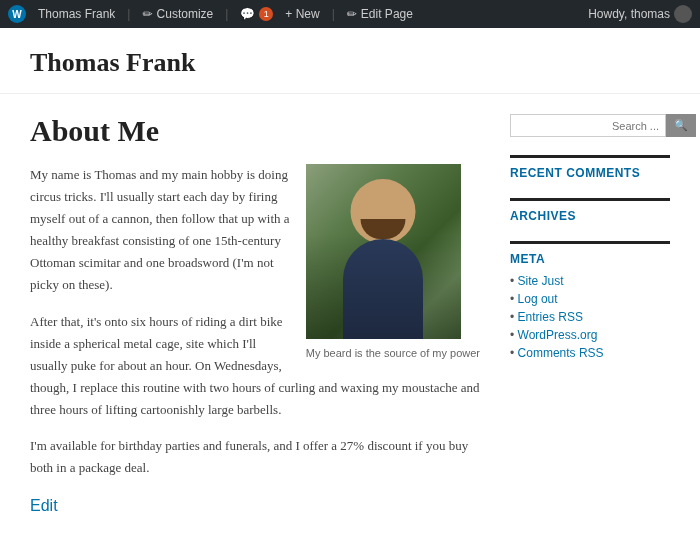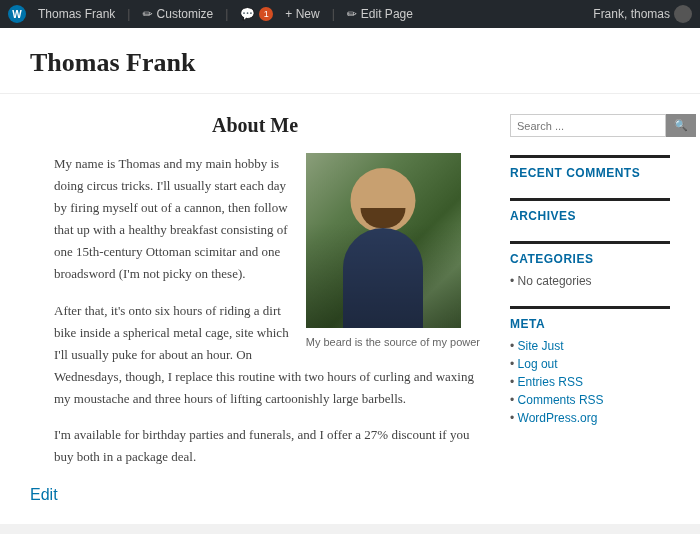--- a/index.html
+++ b/index.html
@@ -91,35 +91,33 @@
     }
     #sidebar {
       width: 160px;
       flex-shrink: 0;
       font-family: Arial, sans-serif;
       font-size: 12px;
     }
 
     
     .page-title {
-      font-size: 20px;
+      font-size: 30px;
       font-weight: bold;
       color: #222;
       margin-bottom: 16px;
       font-family: Georgia, serif;
-      text-align: center;
     }
     .page-body {
       font-size: 13px;
       line-height: 1.7;
       color: #444;
     }
     .page-body p {
       margin-bottom: 14px;
-      margin-left: 24px;
     }
     .img-container {
       float: right;
       margin: 0 0 10px 16px;
       text-align: center;
     }
     .placeholder-img {
       width: 155px;
       height: 175px;
       background: linear-gradient(135deg, #8a9e7a 0%, #5a7a4a 30%, #3a5a2a 60%, #6a8a5a 80%, #4a6a3a 100%);
@@ -187,20 +185,21 @@
       display: flex;
       margin-bottom: 18px;
     }
     .sidebar-search input {
       flex: 1;
       border: 1px solid #ccc;
       padding: 4px 6px;
       font-size: 11px;
       outline: none;
       color: #999;
+      text-align: right;
     }
     .sidebar-search button {
       background: #888;
       border: 1px solid #888;
       color: white;
       padding: 4px 7px;
       cursor: pointer;
       font-size: 11px;
     }
     .sidebar-section-title {
@@ -261,21 +260,21 @@
       <span>+ New</span>
     </div>
     <span class="admin-divider">|</span>
     <div class="admin-bar-item">
       <span>✏</span>
       <span>Edit Page</span>
     </div>
   </div>
   <div class="admin-bar-right">
     <div class="admin-bar-item">
-      <span>Frank, thomas</span>
+      <span>Howdy, thomas</span>
       <span style="width:18px;height:18px;background:#555;border-radius:50%;display:inline-block;"></span>
     </div>
   </div>
 </div>
 
 <div id="wrapper">
 
   <div id="site-header">
     <div id="site-title">Thomas Frank</div>
   </div>
@@ -312,44 +311,36 @@
       </div>
 
       <div class="sidebar-section">
         <div class="sidebar-section-title">RECENT COMMENTS</div>
       </div>
 
       <div class="sidebar-section">
         <div class="sidebar-section-title">ARCHIVES</div>
       </div>
 
-      <div class="sidebar-section">
-        <div class="sidebar-section-title">CATEGORIES</div>
-        <ul class="sidebar-list">
-          <li>
-            <span>No categories</span>
-          </li>
-        </ul>
-      </div>
 
       <div class="sidebar-section">
         <div class="sidebar-section-title">META</div>
         <ul class="sidebar-list">
           <li>
             <a class="sidebar-link">Site Just</a>
           </li>
           <li>
             <a class="sidebar-link">Log out</a>
           </li>
           <li>
             <a class="sidebar-link">Entries RSS</a>
           </li>
           <li>
+            <a class="sidebar-link">WordPress.org</a>
+          </li>
+          <li>
             <a class="sidebar-link">Comments RSS</a>
-          </li>
-          <li>
-            <a class="sidebar-link">WordPress.org</a>
           </li>
         </ul>
       </div>
     </div>
   </div>
 </div>
 
 </body></html>

